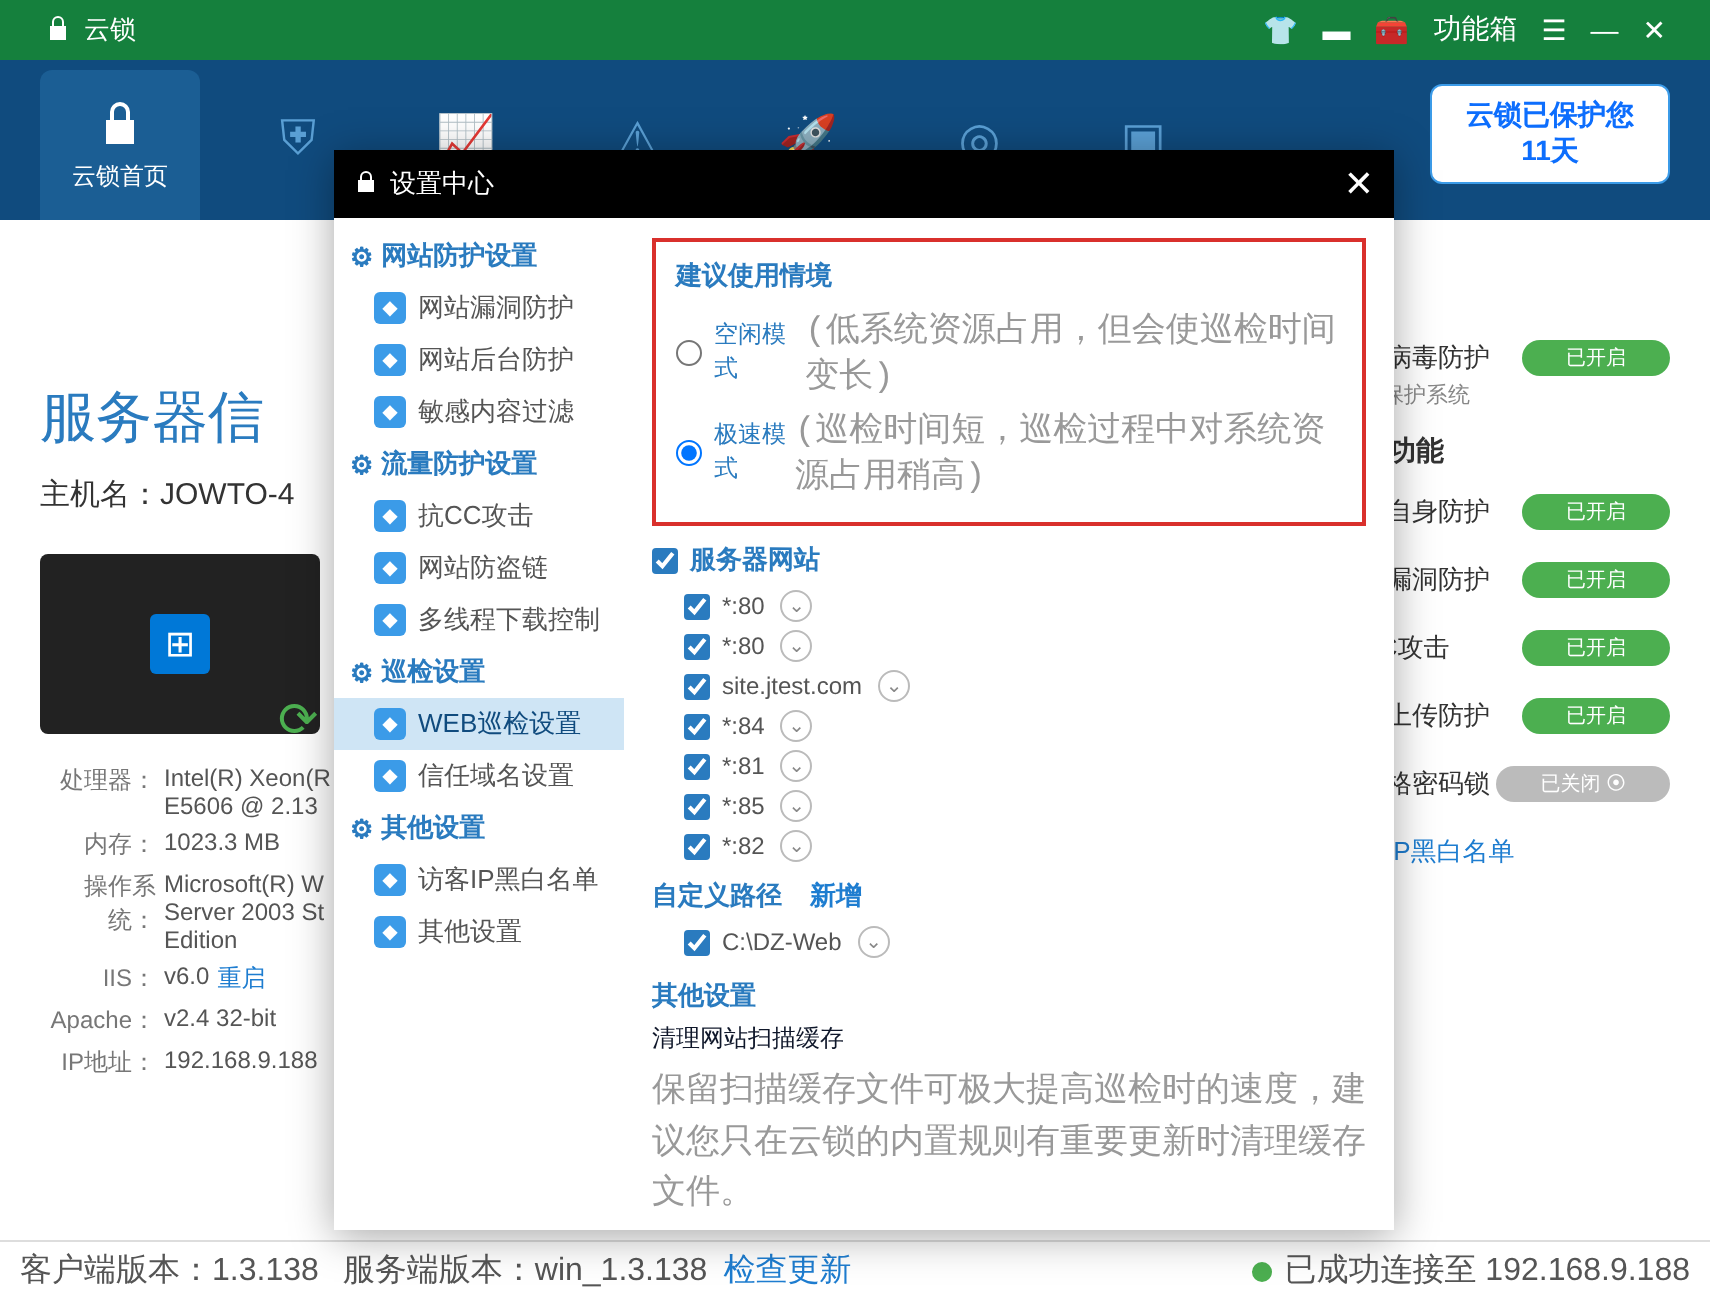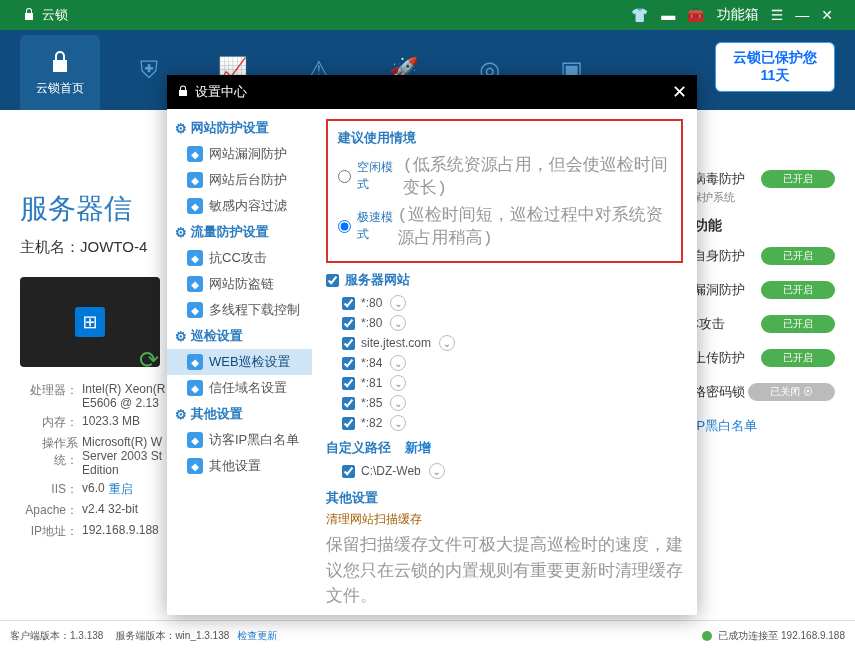--- a/index.html
+++ b/index.html
@@ -37,21 +37,21 @@
     .rpanel { position: absolute; right: 20px; top: 60px; width: 155px; }
     .rpanel .item { display: flex; align-items: center; justify-content: space-between; margin-bottom: 16px; font-size: 13px; color: #333; }
     .rpanel .sub { font-size: 11px; color: #888; margin-top: -14px; margin-bottom:12px; }
     .rpanel .badge { padding: 2px 22px; border-radius: 10px; font-size: 10px; color: #fff; }
     .bg-on { background: #4caf50; }
     .bg-off { background: #bbb; color:#555; }
     .rpanel .link { color: #1e7dd0; font-size: 13px;}
     .rpanel h3 { font-size: 14px; color: #333; margin-bottom: 12px; font-weight: bold; }
     
     
-    .statusbar { position: absolute; bottom: 0; left: 0; right: 0; height: 30px; background: #fff; border-top: 1px solid #ddd; display: flex; align-items: center; padding: 0 10px; font-size: 10px; color: #555; }
+    .statusbar { position: absolute; bottom: 0; left: 0; right: 0; height: 30px; background: #fff; border-top: 1px solid #ddd; display: flex; align-items: center; padding: 0 10px; font-size: 16px; color: #555; }
     .statusbar a { color: #1e7dd0; text-decoration: none; margin-left: 8px; }
     .statusbar .spacer { flex: 1; }
     .statusbar .dot { width: 10px; height: 10px; background: #4caf50; border-radius: 50%; margin-right: 6px; }
     
     
     .modal { position: absolute; left: 167px; top: 75px; width: 530px; height: 540px; background: #fff; box-shadow: 0 3px 20px rgba(0,0,0,0.35); display: flex; flex-direction: column; z-index: 10; }
     .modal-head { height: 34px; background: #000000; display: flex; align-items: center; padding: 0 10px; color: #fff; font-size: 13px; }
     .modal-head .spacer { flex: 1; }
     .modal-head .close { cursor: pointer; font-size: 18px; }
     .modal-body { flex: 1; display: flex; overflow: hidden; }
@@ -71,21 +71,21 @@
     .recbox .radiorow { display: flex; align-items: center; margin-bottom: 4px; font-size: 12px; }
     .recbox .radiorow input { margin-right: 6px; }
     .recbox .hint { color: #999; margin-left: 4px; font-size:17px;font-family:Liberation Mono, monospace; }
     .sect-h { color: #2a7bbf; font-size: 13px; font-weight: bold; margin: 8px 0 6px; display:flex; align-items:center; gap:6px; }
     .sect-h input[type=checkbox] { accent-color: #2a7bbf; }
     .chkrow { display: flex; align-items: center; margin: 4px 0 4px 16px; font-size: 12px; }
     .chkrow input { margin-right: 6px; accent-color: #2a7bbf; }
     .chev { width: 16px; height: 16px; border: 1px solid #bbb; border-radius: 50%; margin-left: 8px; display: inline-flex; align-items: center; justify-content: center; font-size: 10px; color: #888; cursor: pointer; }
     .addlink { color: #1e7dd0; margin-left: 8px; cursor:pointer; }
     .other-h { color: #2a7bbf; font-size: 13px; font-weight: bold; margin-top: 10px; }
-    .cache-link { color: #a16207; cursor:pointer; margin-top: 4px; display:inline-block; }
+    .cache-link { color: #0f172a; cursor:pointer; margin-top: 4px; display:inline-block; }
     .cache-desc { color: #999; font-size: 17px; margin-top: 4px; line-height: 1.5; }
     .btnrow { margin-top: 16px; display: flex; gap: 12px; justify-content: center; }
     .btnrow button { padding: 5px 28px; background: #1b5e94; color: #fff; border: none; font-size: 13px; cursor: pointer; }
     .or-label{color:#2a7bbf;}
   </style>
 </head>
 <body>
 
 <div class="titlebar">
   <span class="lock-ic">

